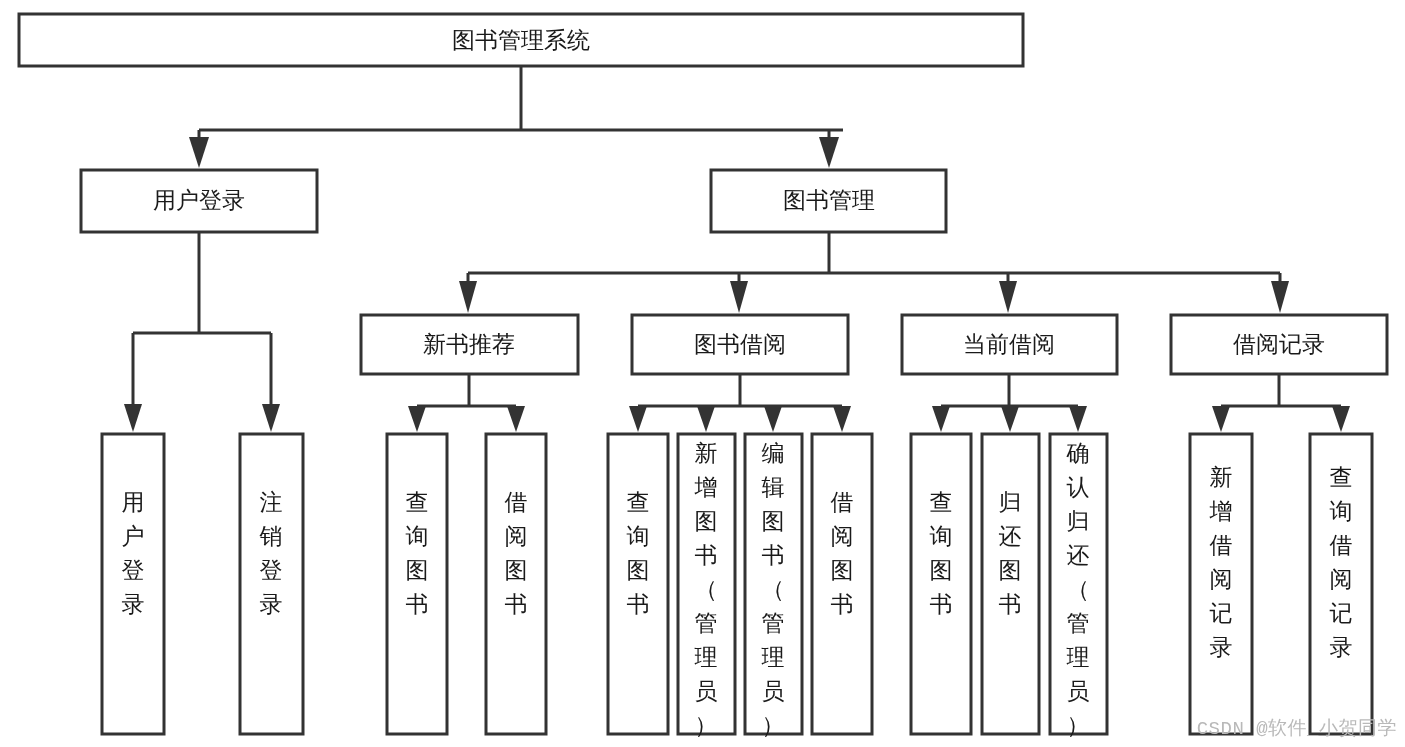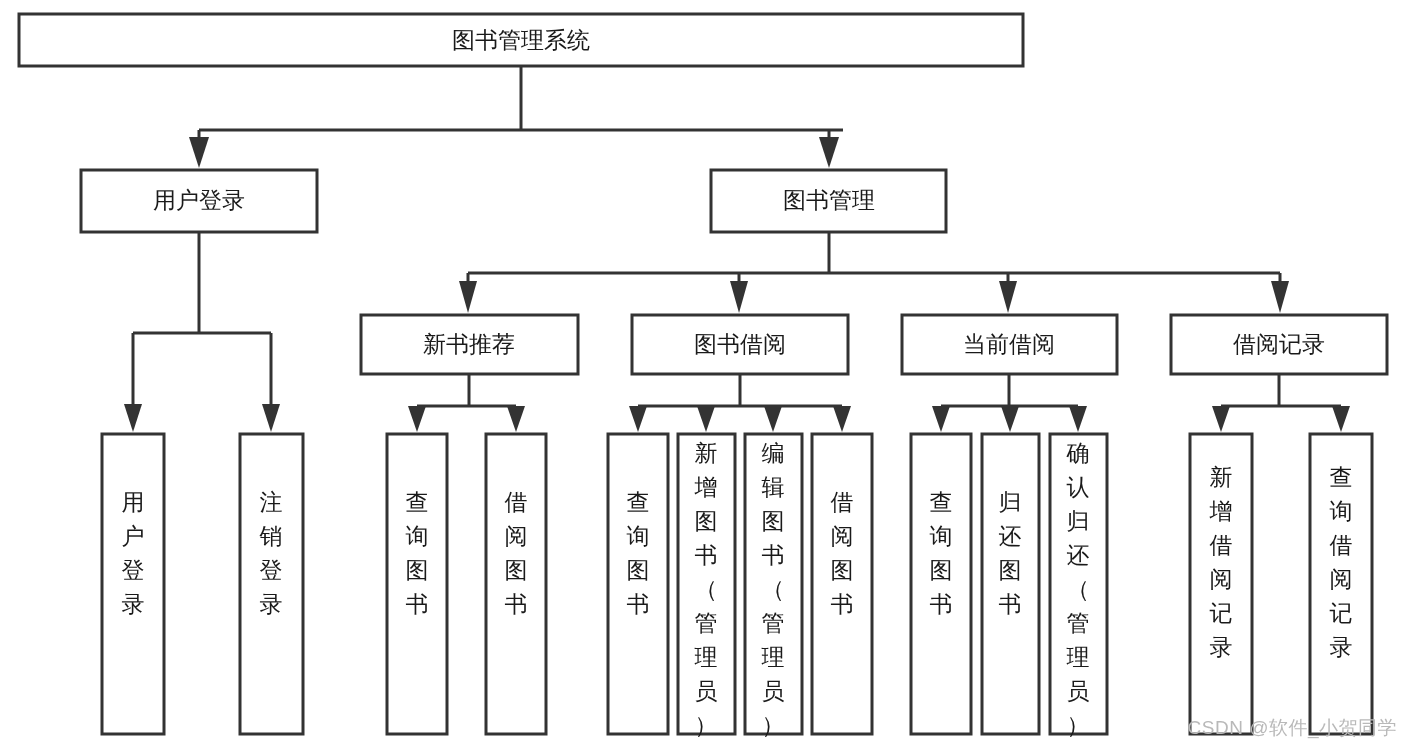--- a/index.html
+++ b/index.html
@@ -58,21 +58,21 @@
   .leaf-label-v {
     font-family: "Liberation Sans", "DejaVu Sans", sans-serif;
     font-size: 23px;
     fill: #1a1a1a;
     text-anchor: middle;
   }
   .watermark {
     position: absolute;
     right: 8px;
     bottom: 6px;
-    font-family: Liberation Sans, sans-serif;
+    font-family: Liberation Mono, monospace;
     font-size: 19px;
     color: #b9b9b9;
     white-space: nowrap;
     letter-spacing: 0.5px;
     user-select: none;
   }
 </style>
 </head>
 <body>
 

